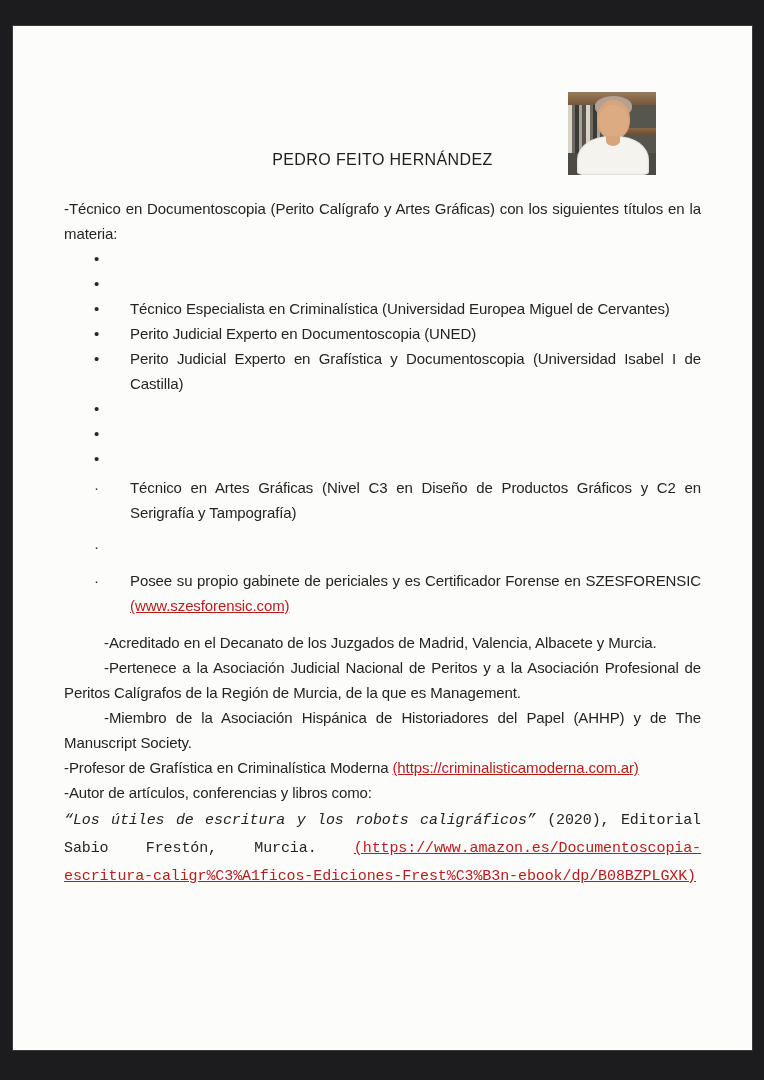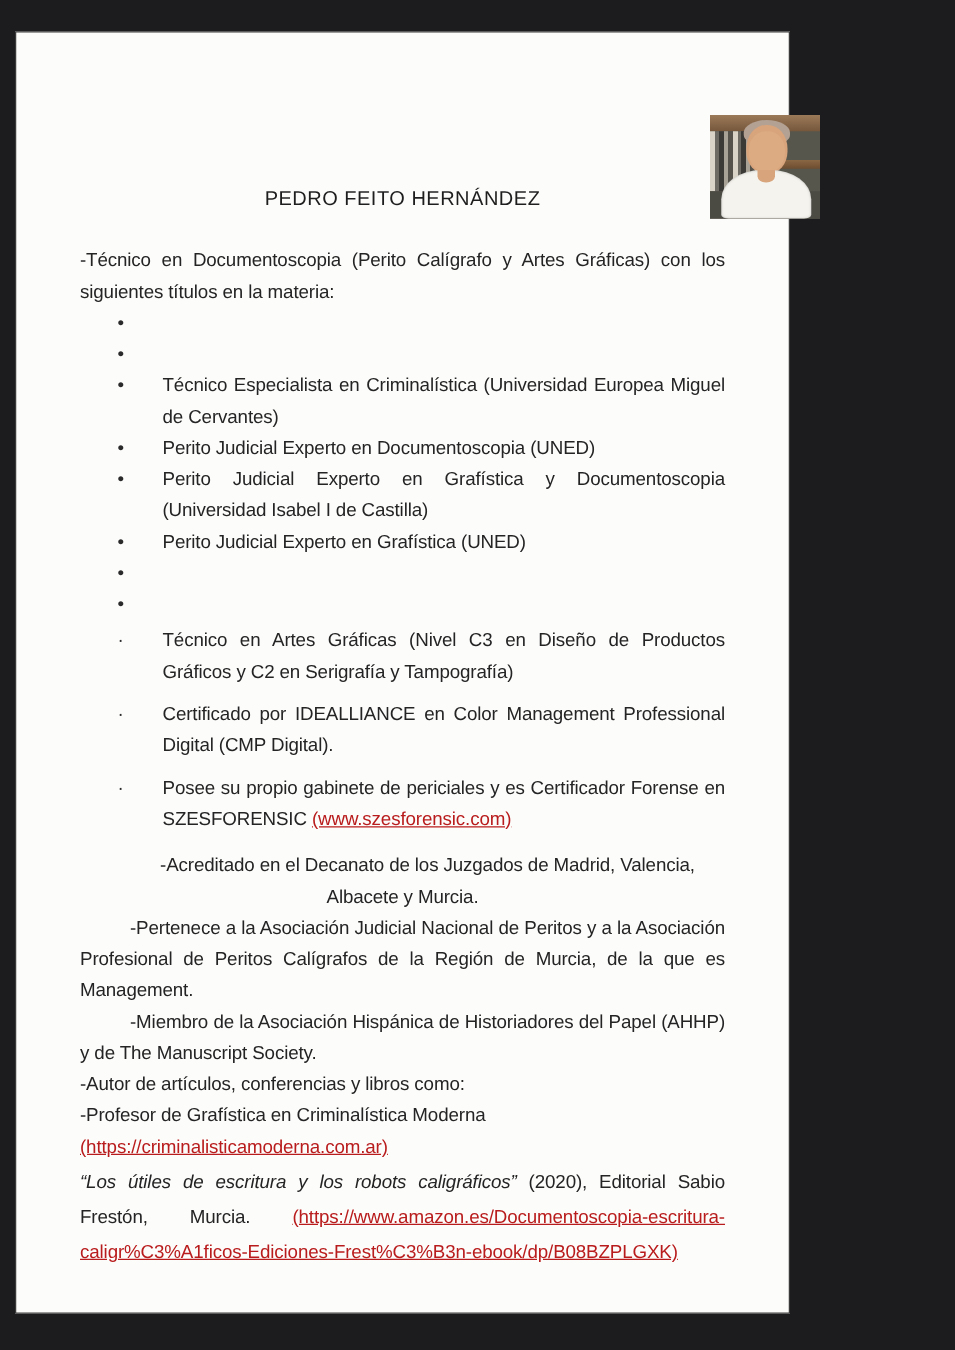--- a/index.html
+++ b/index.html
@@ -2,21 +2,21 @@
 <html><head>
 <meta charset="utf-8">
 <style>
   html,body{margin:0;padding:0;}
   body{
     width:764px;height:1080px;position:relative;overflow:hidden;
     background:#1c1c1e;
     font-family:"Liberation Sans","DejaVu Sans",sans-serif;
   }
   .page{
-    position:absolute;left:12px;top:25px;width:620px;height:1026px;
+    position:absolute;left:12px;top:25px;width:741px;height:1026px;
     background:#fcfcfb;
     box-shadow:0 0 0 1px #3a3a3a inset;
   }
   .content{
     position:relative;
     padding:0 52px;
     color:#242424;
     font-size:15px;
     line-height:25px;
     letter-spacing:-0.1px;
@@ -43,23 +43,23 @@
     color:#2a2a2a;
   }
   ul.quals li .tx{
     flex:1;
     text-align:justify;
   }
   li.gap-sm{margin-top:4px;}
   li.gap-md{margin-top:9px;}
   .paras{margin-top:12px;}
   .paras p{margin:0;}
-  .ind{text-indent:40px;text-align:center;}
+  .ind{text-indent:40px;}
   .just{text-align:justify;}
-  .book{line-height:28px;margin-top:2px !important;}
+  .book{line-height:28px;margin-top:2px !important;font-family:Liberation Mono, monospace;}
   a.lnk{
     color:#b91c1c;
     text-decoration:underline;
     overflow-wrap:break-word;
     word-break:break-word;
     cursor:pointer;
   }
   .it{font-style:italic;}
   
   .photo{
@@ -135,47 +135,45 @@
       <li>
         <span class="mk">•</span>
         <span class="tx">Perito Judicial Experto en Documentoscopia (UNED)</span>
       </li>
       <li>
         <span class="mk">•</span>
         <span class="tx">Perito Judicial Experto en Grafística y Documentoscopia (Universidad Isabel I de Castilla)</span>
       </li>
       <li>
         <span class="mk">•</span>
-        <span class="tx">Perito Judicial Experto en Grafística (UNED)</span>
       </li>
       <li>
         <span class="mk">•</span>
       </li>
       <li>
         <span class="mk">•</span>
       </li>
       <li class="gap-sm">
         <span class="mk">·</span>
         <span class="tx">Técnico en Artes Gráficas (Nivel C3 en Diseño de Productos Gráficos y C2 en Serigrafía y Tampografía)</span>
       </li>
       <li class="gap-md">
         <span class="mk">·</span>
-        <span class="tx">Certificado por IDEALLIANCE en Color Management Professional Digital (CMP Digital).</span>
       </li>
       <li class="gap-md">
         <span class="mk">·</span>
         <span class="tx">
           <span>Posee su propio gabinete de periciales y es Certificador Forense en SZESFORENSIC </span><a class="lnk">(www.szesforensic.com)</a>
         </span>
       </li>
     </ul>
 
     <div class="paras">
       <p class="ind">-Acreditado en el Decanato de los Juzgados de Madrid, Valencia, Albacete y Murcia.</p>
       <p class="ind just">-Pertenece a la Asociación Judicial Nacional de Peritos y a la Asociación Profesional de Peritos Calígrafos de la Región de Murcia, de la que es Management.</p>
       <p class="ind just">-Miembro de la Asociación Hispánica de Historiadores del Papel (AHHP) y de The Manuscript Society.</p>
+      <p><span>-Profesor de Grafística en Criminalística Moderna </span><a class="lnk">(https://criminalisticamoderna.com.ar)</a></p>
       <p>-Autor de artículos, conferencias y libros como:</p>
-      <p><span>-Profesor de Grafística en Criminalística Moderna </span><a class="lnk">(https://criminalisticamoderna.com.ar)</a></p>
       <p class="just book"><span class="it">“Los útiles de escritura y los robots caligráficos”</span><span> (2020), Editorial Sabio Frestón, Murcia.  </span><a class="lnk">(https://www.amazon.es/Documentoscopia-escritura-caligr%C3%A1ficos-Ediciones-Frest%C3%B3n-ebook/dp/B08BZPLGXK)</a></p>
     </div>
 
   </div>
 </div>
 
 </body></html>

